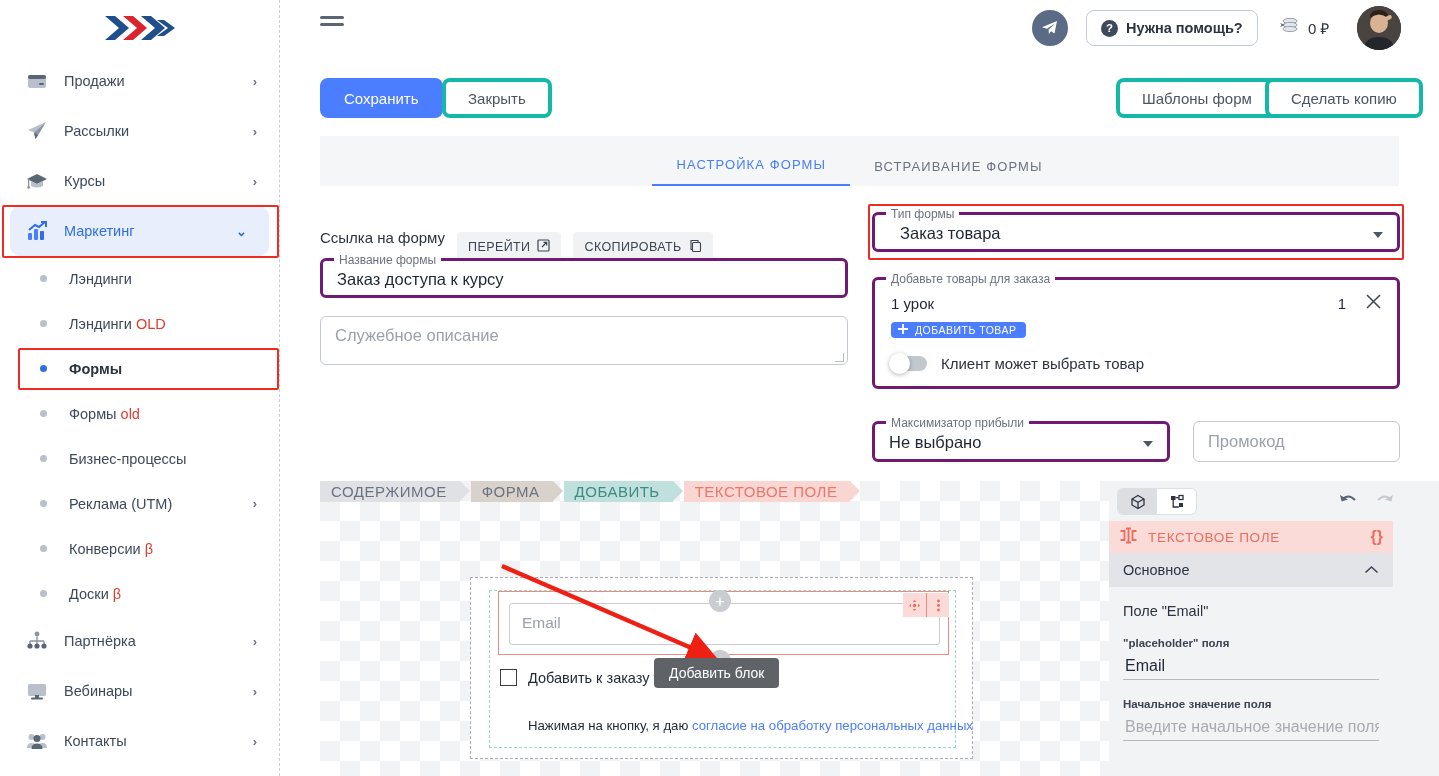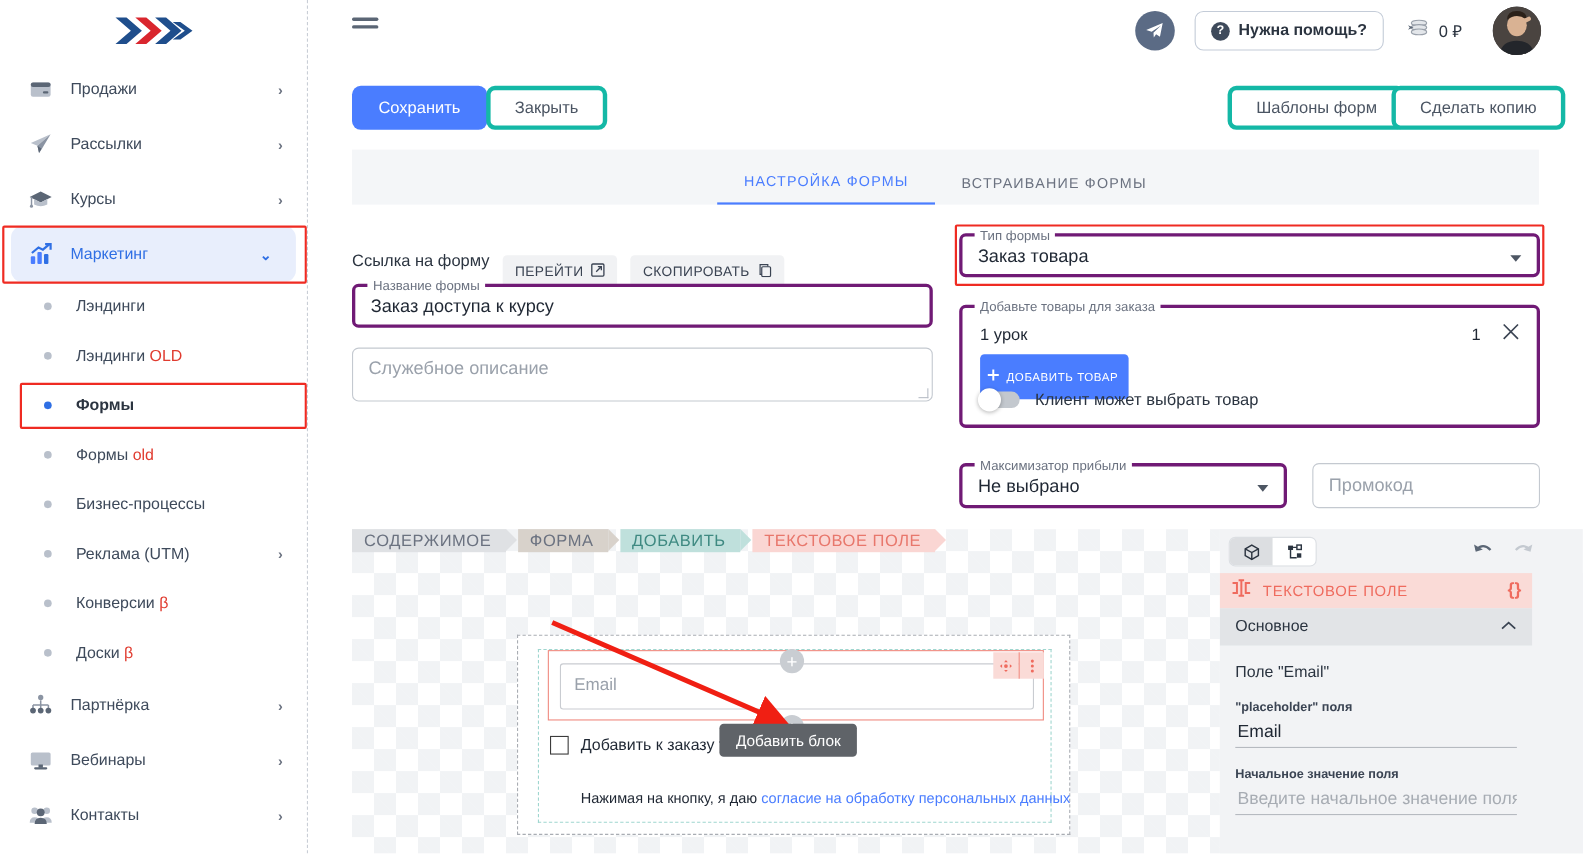--- a/index.html
+++ b/index.html
@@ -98,31 +98,31 @@
   #nameField { left: 320px; top: 258px; width: 528px; height: 40px; }
   #nameField .value { position: absolute; left: 14px; top: 9px; }
   #descField { position: absolute; left: 320px; top: 316px; width: 528px; height: 49px;
                border: 1px solid #c4c9d0; border-radius: 6px; background: #fff; }
   #descField .ph { position: absolute; left: 14px; top: 9px; font-size: 16.5px; color: #9aa1ab; }
   .resize-grip { position: absolute; right: 3px; bottom: 2px; width: 9px; height: 9px;
                  border-right: 1.5px solid #b8bec7; border-bottom: 1.5px solid #b8bec7; transform: skewX(0deg);}
 
   
   #typeField { left: 872px; top: 212px; width: 528px; height: 40px; }
-  #typeField .value { position: absolute; left: 14px; top: 9px; }
+  #typeField .value { position: absolute; left: 25px; top: 9px; }
   .caret { position: absolute; right: 14px; top: 17px; width: 0; height: 0;
            border-left: 5.5px solid transparent; border-right: 5.5px solid transparent;
            border-top: 6px solid #4d5663; }
   #typeHL { left: 868px; top: 204px; width: 536px; height: 56px; }
 
   #goodsBox { left: 872px; top: 277px; width: 528px; height: 112px; }
   .goods-row { position: absolute; left: 16px; top: 12px; right: 14px; display: flex; align-items: center; }
   .goods-row .gname { font-size: 15px; color: #1f2733; flex: 1; }
   .goods-row .gqty { font-size: 15px; color: #1f2733; margin-right: 18px; }
-  .btn-add { position: absolute; left: 16px; top: 42px; height: 41px; background: #4a7dff;
+  .btn-add { position: absolute; left: 16px; top: 42px; height: 16px; background: #4a7dff;
              color: #fff; border: none; border-radius: 4px; padding: 0 9px 0 4px;
              display: flex; align-items: center; gap: 4px; font-size: 10.5px;
              letter-spacing: .5px; font-family: inherit; cursor: pointer; }
   .switch-row { position: absolute; left: 16px; top: 75px; display: flex; align-items: center; gap: 14px; cursor: pointer;}
   .switch { width: 36px; height: 15px; border-radius: 8px; background: #c3c8ce; position: relative; }
   .switch .knob { position: absolute; left: -2px; top: -3px; width: 21px; height: 21px;
                   border-radius: 50%; background: #fff; box-shadow: 0 1px 4px rgba(0,0,0,.3); }
   .switch-row .slbl { font-size: 15px; color: #2b3440; }
 
   #maximizer { left: 872px; top: 421px; width: 298px; height: 41px; }

